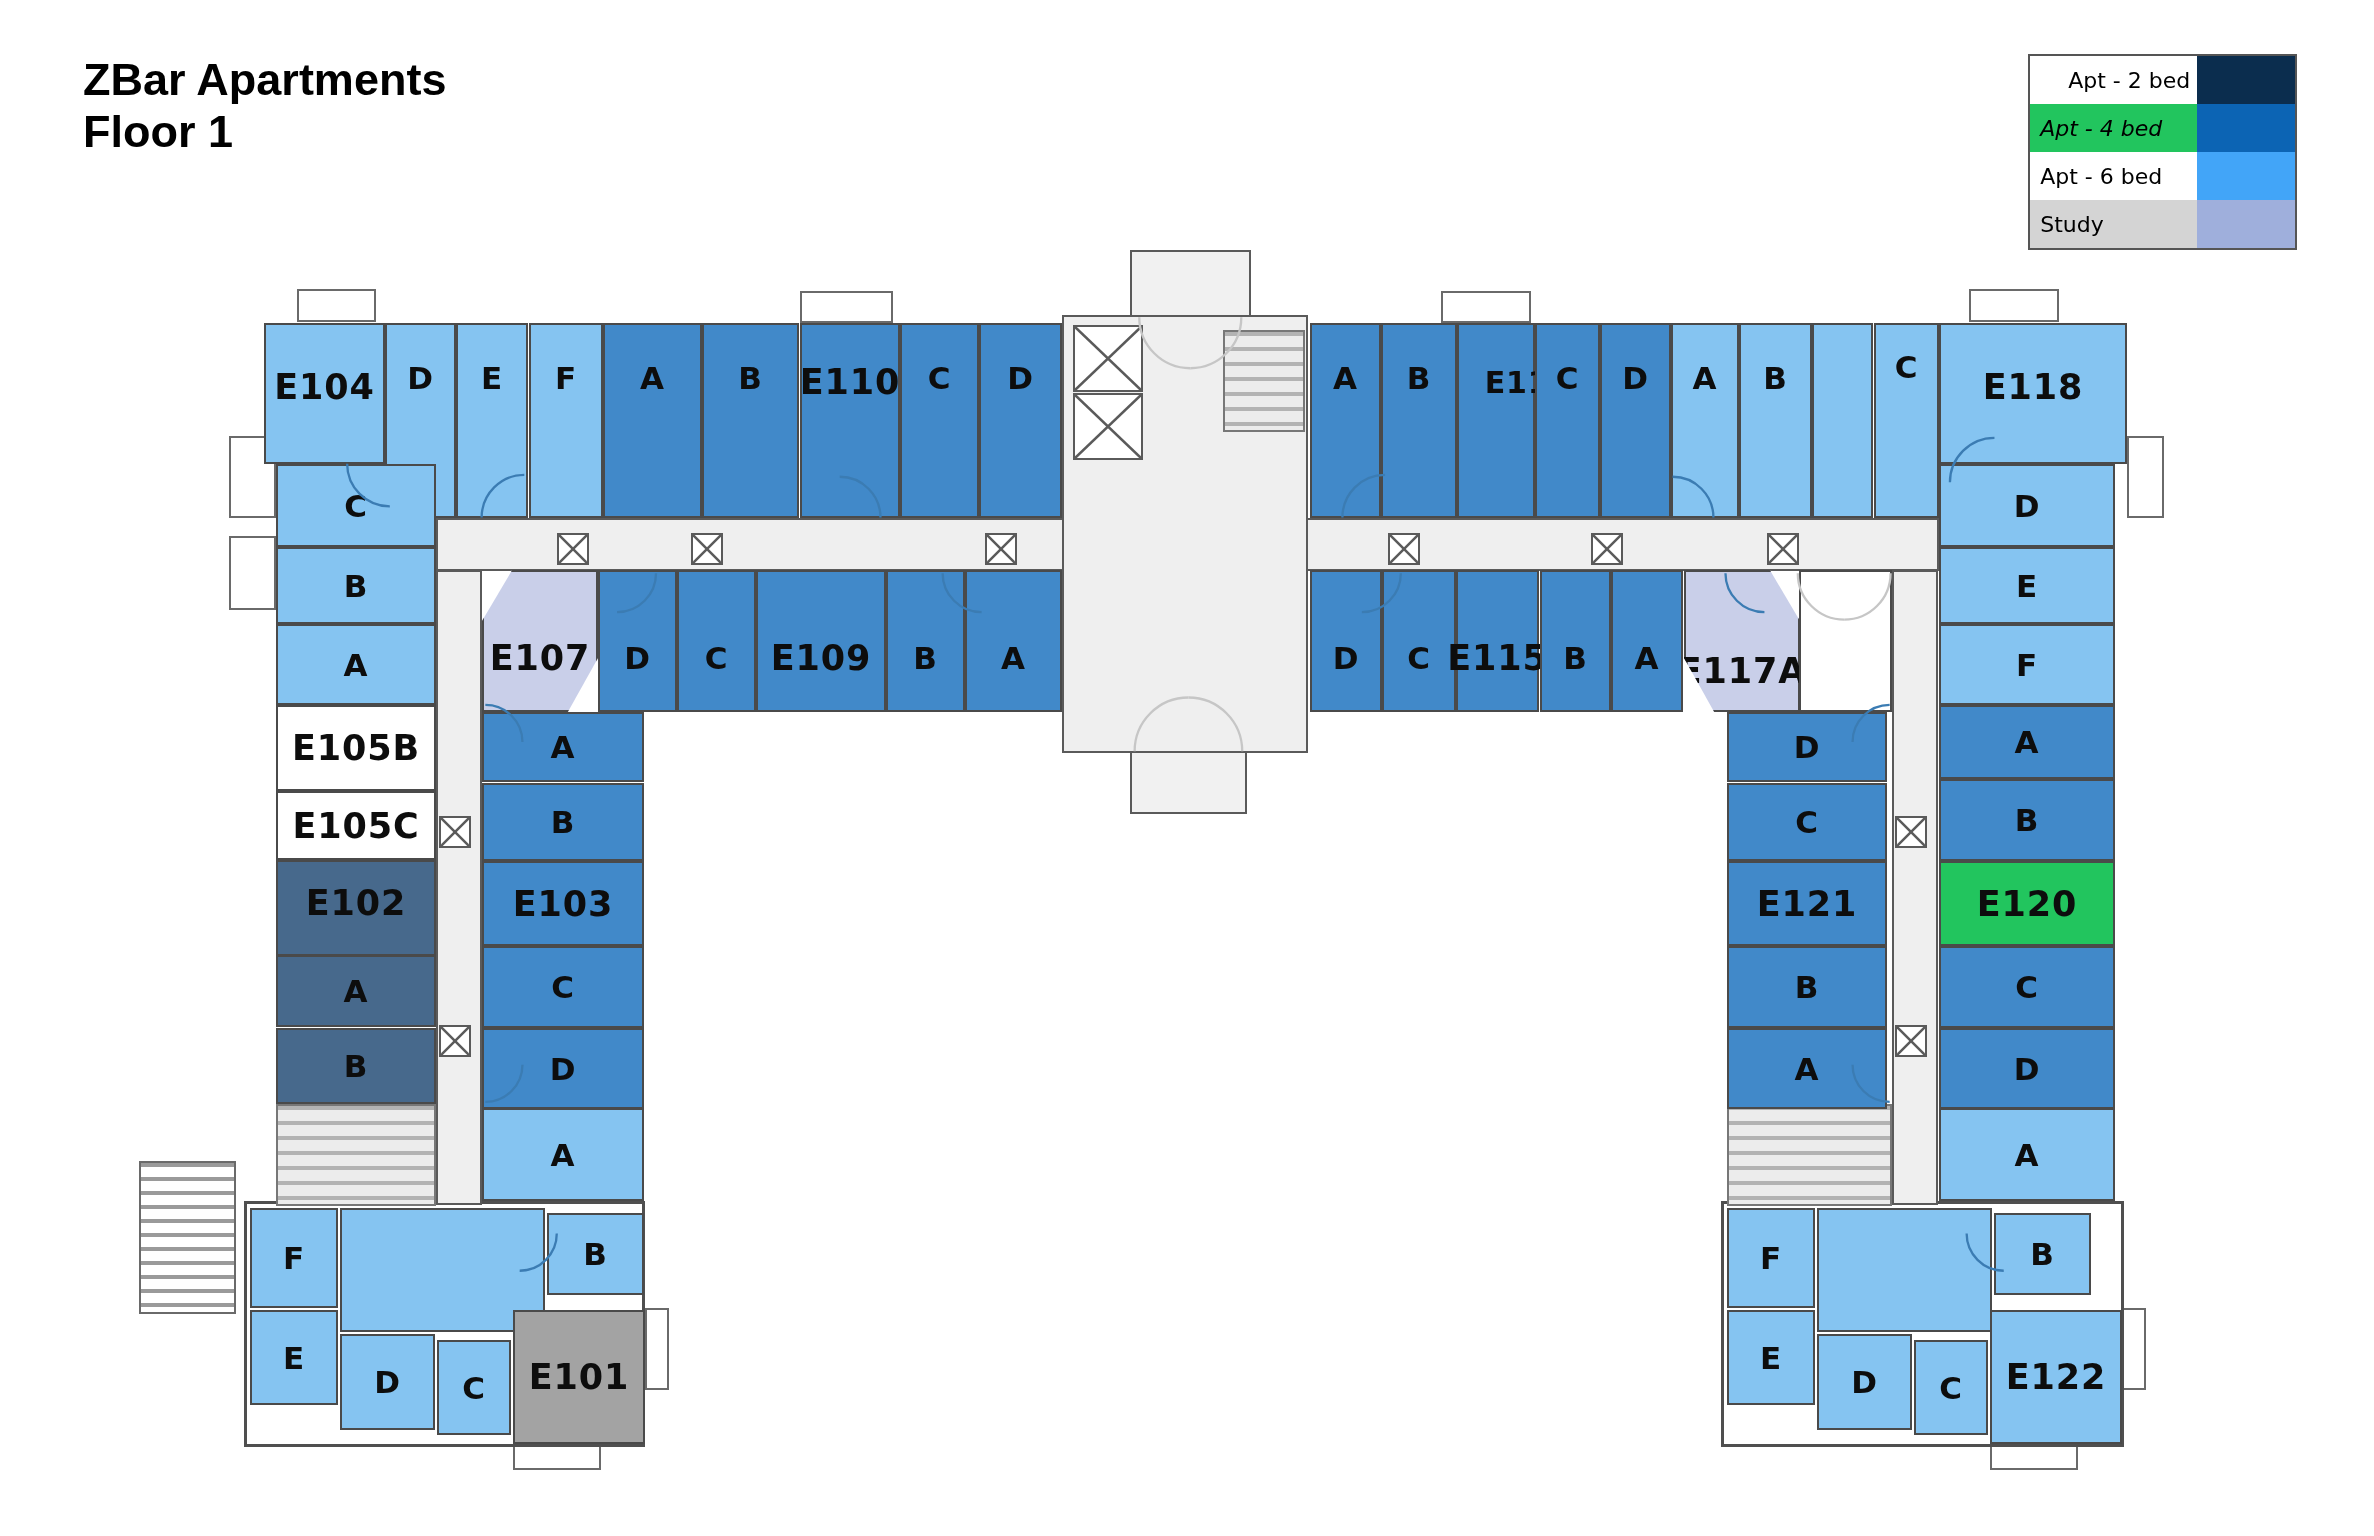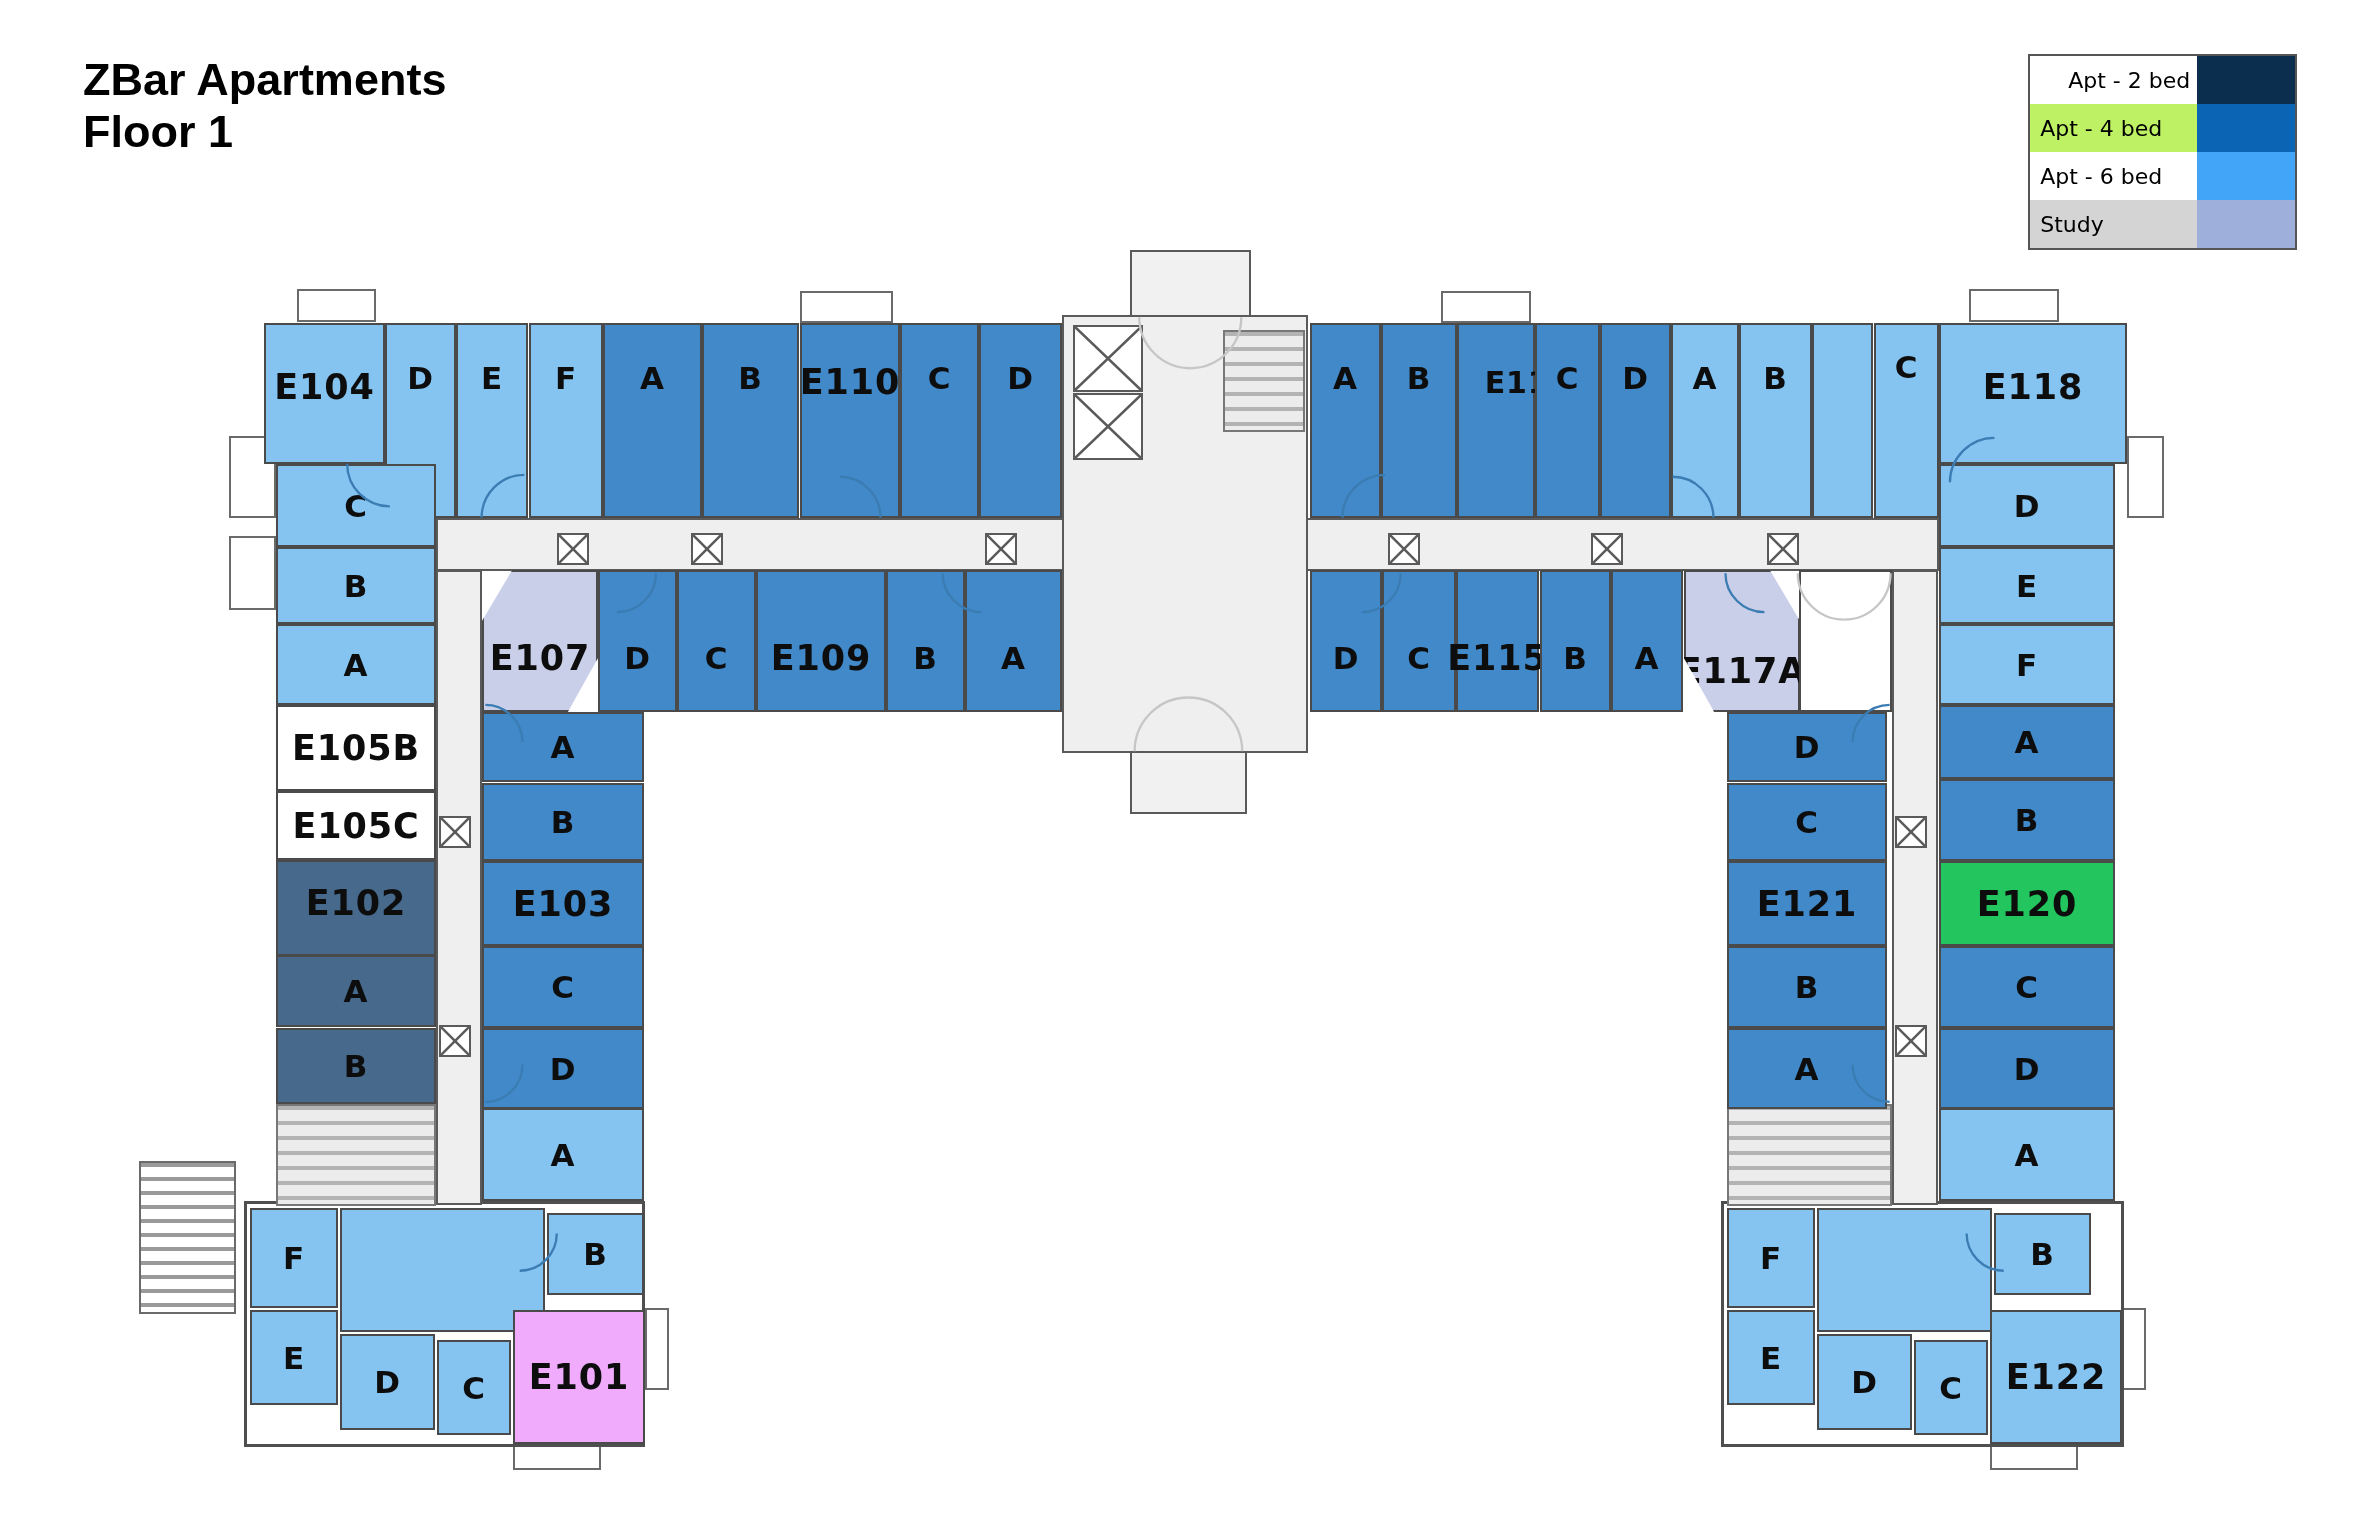--- a/index.html
+++ b/index.html
@@ -37,21 +37,21 @@
   <div class="title">
     <div>ZBar Apartments</div>
     <div>Floor 1</div>
   </div>
 
   <div class="legend" id="legend">
       <div class="legend-row" style="background: rgb(255, 255, 255); margin-left: 28px;">
         <div class="legend-label">Apt - 2 bed</div>
         <div class="legend-swatch" style="background: rgb(11, 45, 78);"></div>
       </div>
-      <div class="legend-row" style="background: #bef264;">
+      <div class="legend-row" style="background: #22c55e; font-style: italic;">
         <div class="legend-label">Apt - 4 bed</div>
         <div class="legend-swatch" style="background: rgb(12, 100, 180);"></div>
       </div>
       <div class="legend-row" style="background: rgb(255, 255, 255);">
         <div class="legend-label">Apt - 6 bed</div>
         <div class="legend-swatch" style="background: rgb(66, 165, 248);"></div>
       </div>
       <div class="legend-row" style="background: rgb(212, 212, 212);">
         <div class="legend-label">Study</div>
         <div class="legend-swatch" style="background: rgb(159, 175, 220);"></div>
@@ -264,21 +264,21 @@
       </div>
       <div class="room" style="left: 250px; top: 1310px; width: 88px; height: 95px; background: rgb(133, 196, 241);">
         <span class="lbl" style="top: 50%; font-size: 31px;">E</span>
       </div>
       <div class="room" style="left: 340px; top: 1334px; width: 95px; height: 96px; background: rgb(133, 196, 241);">
         <span class="lbl" style="top: 50%; font-size: 31px;">D</span>
       </div>
       <div class="room" style="left: 437px; top: 1340px; width: 74px; height: 95px; background: rgb(133, 196, 241);">
         <span class="lbl" style="top: 50%; font-size: 31px;">C</span>
       </div>
-      <div class="room" style="left: 513px; top: 1310px; width: 132px; height: 134px; background: #f0abfc;">
+      <div class="room" style="left: 513px; top: 1310px; width: 132px; height: 134px; background: #a3a3a3;">
         <span class="lbl unit" style="top: 50%; font-size: 35px;">E101</span>
       </div>
       <div class="room" style="left: 547px; top: 1213px; width: 97px; height: 82px; background: rgb(133, 196, 241);">
         <span class="lbl" style="top: 50%; font-size: 31px;">B</span>
       </div>
       <div class="room" style="left: 1817px; top: 1208px; width: 175px; height: 124px; background: rgb(133, 196, 241);"></div>
       <div class="room" style="left: 1727px; top: 1208px; width: 88px; height: 100px; background: rgb(133, 196, 241);">
         <span class="lbl" style="top: 50%; font-size: 31px;">F</span>
       </div>
       <div class="room" style="left: 1727px; top: 1310px; width: 88px; height: 95px; background: rgb(133, 196, 241);">

